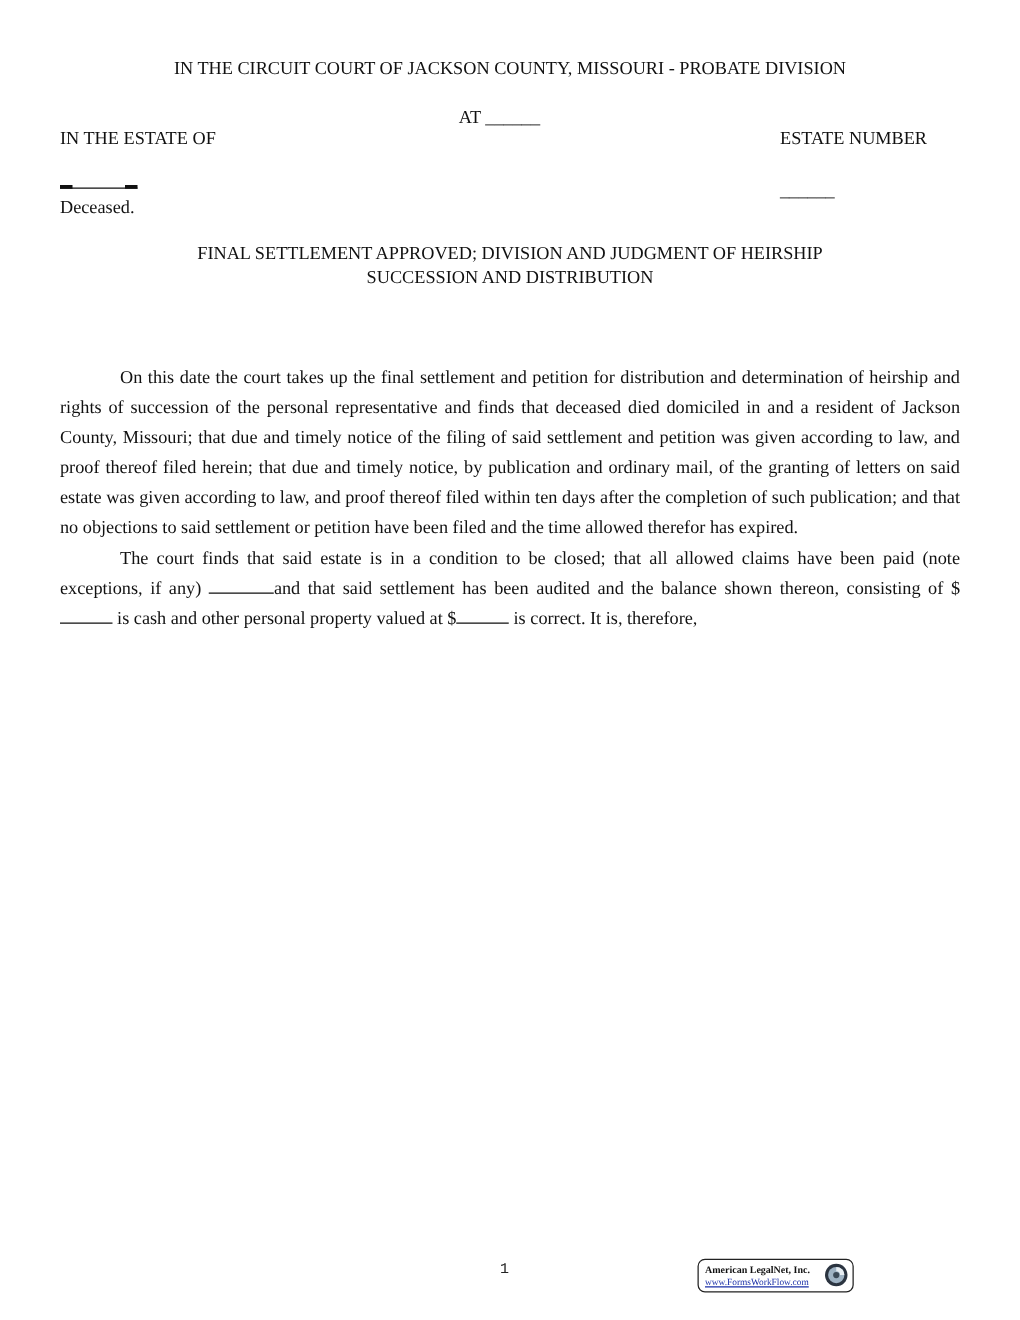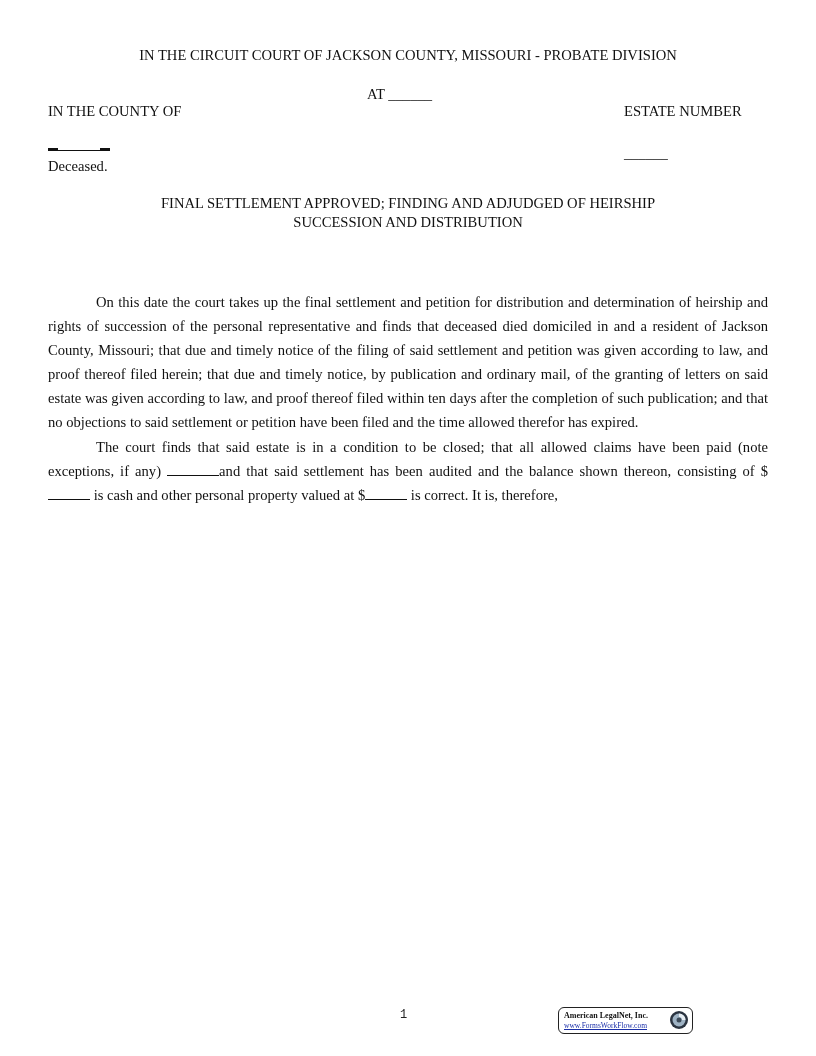--- a/index.html
+++ b/index.html
@@ -70,21 +70,21 @@
     .body-text .blank.short { width: 42px; }
     .page-number {
       left: 400px; top: 1008px;
       font-family: "Liberation Mono", "DejaVu Sans Mono", monospace;
       font-size: 12px;
       color: #222;
     }
     .logo-badge {
       position: absolute;
       left: 558px; top: 1007px;
-      width: 135px; height: 27px;
+      width: 125px; height: 27px;
       border: 1.5px solid #222;
       border-radius: 6px;
       background: #fff;
       box-sizing: border-box;
       overflow: hidden;
       padding-left: 27px;
     }
     .logo-name {
       position: absolute;
       left: 5px; top: 3px;
@@ -110,30 +110,30 @@
 </head>
 <body>
 
 <div class="abs court-title">IN THE CIRCUIT COURT OF JACKSON COUNTY, MISSOURI - PROBATE DIVISION</div>
 
 <div class="abs at-line">
   <span>AT</span>
   <span>______</span>
 </div>
 
-<div class="abs estate-of">IN THE COUNTY OF</div>
+<div class="abs estate-of">IN THE ESTATE OF</div>
 <div class="abs estate-number">ESTATE NUMBER</div>
 
 <div class="abs blank-name"></div>
 <div class="abs blank-number">______</div>
 
 <div class="abs deceased">Deceased.</div>
 
 <div class="abs heading">
-  <div>FINAL SETTLEMENT APPROVED; FINDING AND ADJUDGED OF HEIRSHIP</div>
+  <div>FINAL SETTLEMENT APPROVED; DIVISION AND JUDGMENT OF HEIRSHIP</div>
   <div>SUCCESSION AND DISTRIBUTION</div>
 </div>
 
 <div class="body-text">
   <p>On this date the court takes up the final settlement and petition for distribution and determination of heirship and rights of succession of the personal representative and finds that deceased died domiciled in and a resident of Jackson County, Missouri; that due and timely notice of the filing of said settlement and petition was given according to law, and proof thereof filed herein; that due and timely notice, by publication and ordinary mail, of the granting of letters on said estate was given according to law, and proof thereof filed within ten days after the completion of such publication; and that no objections to said settlement or petition have been filed and the time allowed therefor has expired.</p>
   <p><span>The court finds that said estate is in a condition to be closed; that all allowed claims have been paid (note exceptions, if any)</span> <span class="blank"></span><span>and that said settlement has been audited and the balance shown thereon, consisting of $</span><span class="blank short"></span> <span>is cash and other personal property valued at $</span><span class="blank short"></span> <span>is correct.  It is, therefore,</span></p>
 </div>
 
 <div class="abs page-number">1</div>
 

